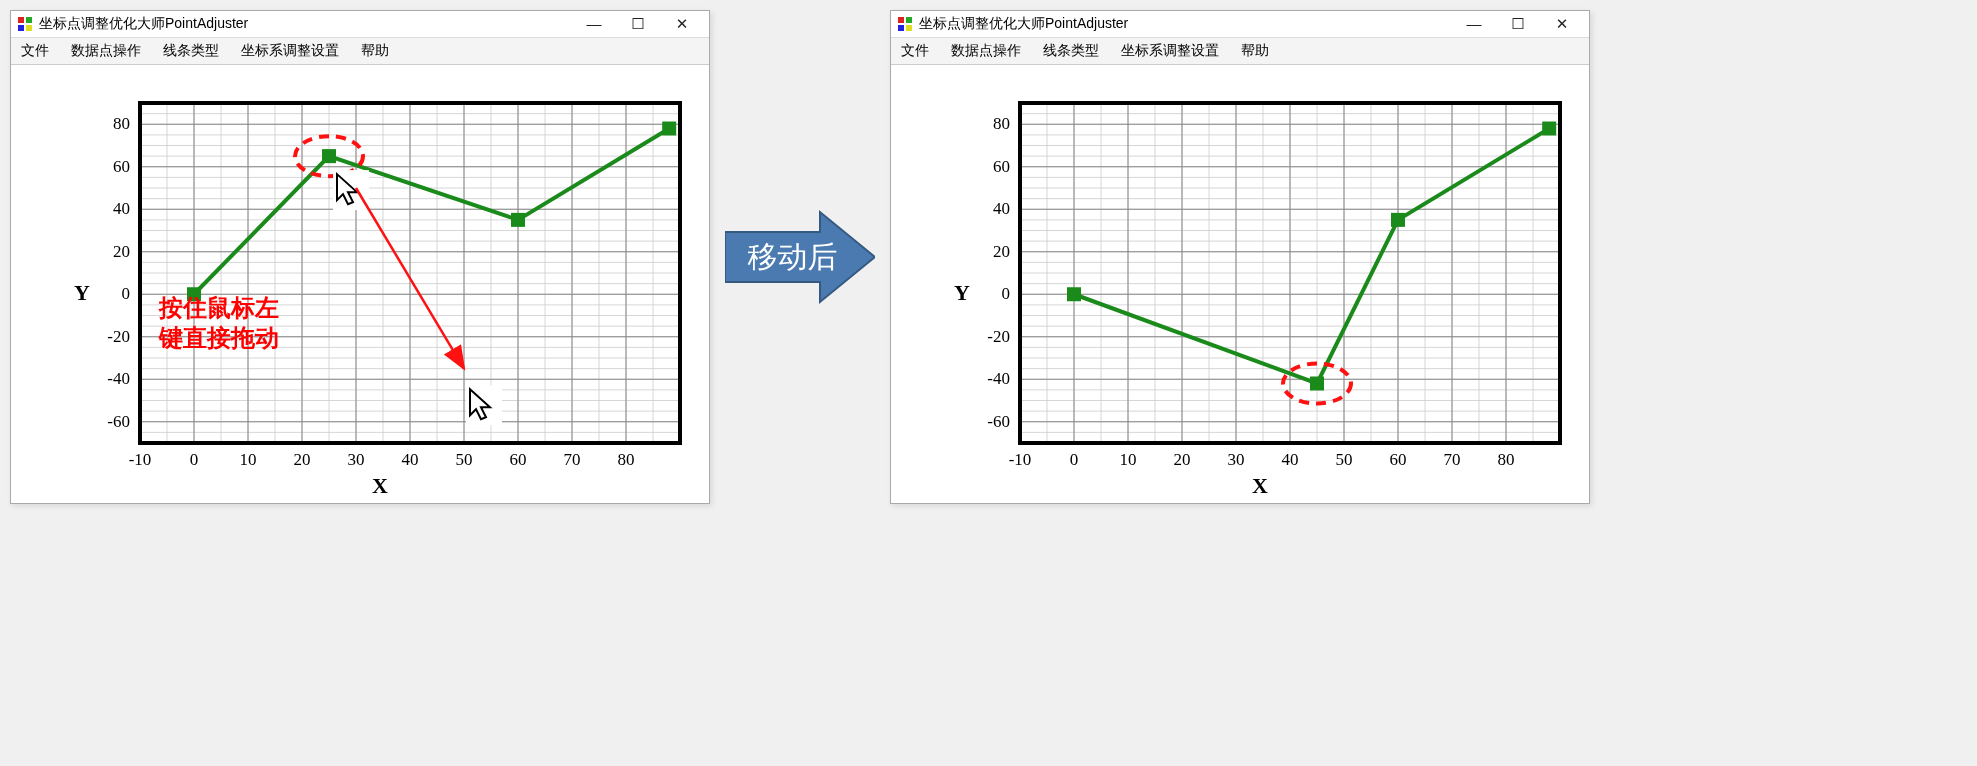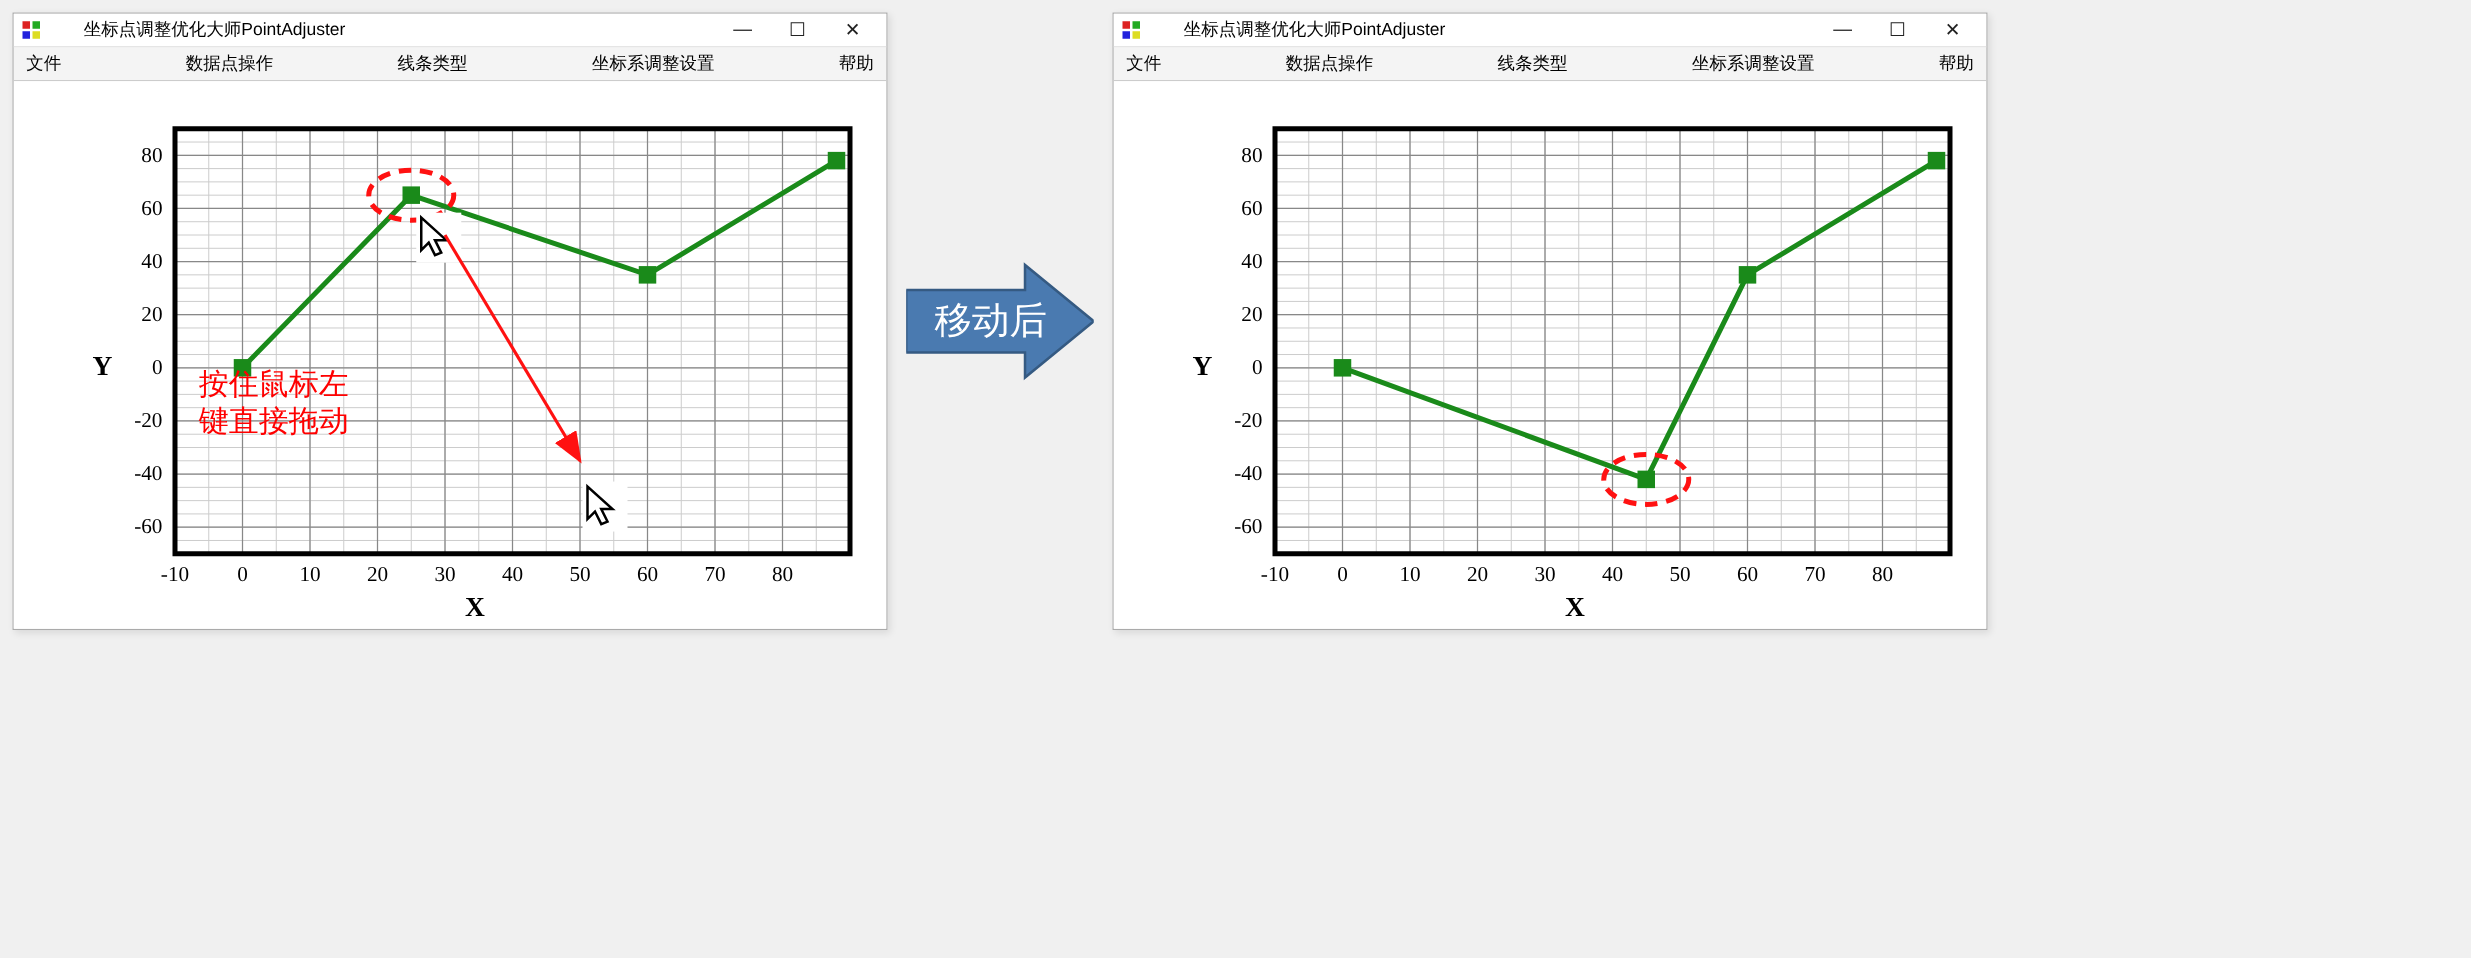--- a/index.html
+++ b/index.html
@@ -23,31 +23,30 @@
     align-items: center;
     padding: 4px 6px;
     background: #fff;
     border-bottom: 1px solid #ddd;
   }
   .app-icon {
     width: 16px; height: 16px;
     margin-right: 6px;
     display: inline-flex;
   }
-  .title-text { flex: 1; font-size: 14px; color: #000; margin-left: 28px; }
+  .title-text { flex: 1; font-size: 14px; color: #000; }
   .win-btns { display: flex; gap: 18px; padding-right: 8px; }
   .win-btn { width: 26px; text-align: center; font-size: 15px; color: #222; cursor: pointer; }
   .menubar {
     display: flex;
     gap: 22px;
     padding: 4px 10px;
     font-size: 14px;
     background: #f4f4f4;
     border-bottom: 1px solid #ccc;
-    justify-content: space-between;
   }
   .menu-item { cursor: pointer; }
   .plot-wrap { padding: 28px 18px 10px 18px; background: #fff; }
   .plot-box {
     position: relative;
     width: 100%;
     height: 400px;
   }
   .plot-box svg { width: 100%; height: 100%; }
   .status-line {
@@ -79,21 +78,21 @@
     font-weight: 500;
     white-space: nowrap;
     pointer-events: none;
     font-family: Liberation Serif, serif;
   }
   .annotation-text {
     position: absolute;
     color: #ff0000;
     font-size: 24px;
     line-height: 1.25;
-    font-weight: 400;
+    font-weight: 700;
     white-space: nowrap;
   }
   .y-axis-label {
     position: absolute;
     left: 45px; top: 50%;
     transform: translateY(-50%);
     font-family: "Times New Roman", serif;
     font-weight: bold;
     font-size: 22px;
   }

